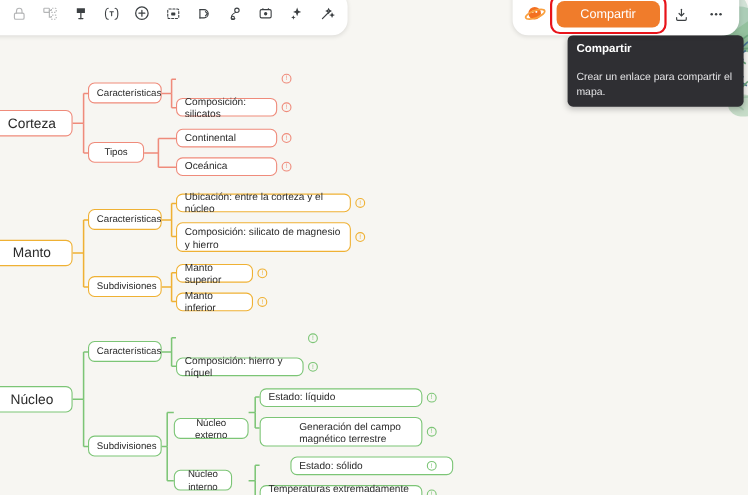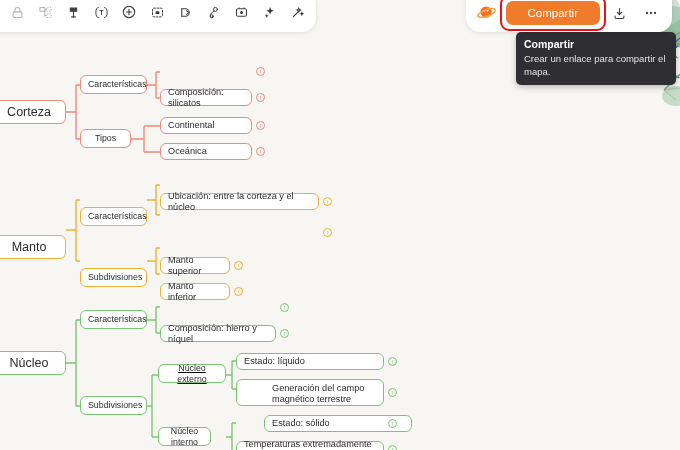--- a/index.html
+++ b/index.html
@@ -92,21 +92,21 @@
     left: 516px; top: 32px;
     width: 160px;
     background: #2f2f33;
     color: #ffffff;
     border-radius: 5px;
     padding: 6px 8px 7px 8px;
     z-index: 25;
     box-shadow: 0 2px 6px rgba(0,0,0,.25);
   }
   #tooltip .t-title { font-size: 10.5px; font-weight: bold; line-height: 13px; }
-  #tooltip .t-desc  { font-size: 9.5px; line-height: 13px; color: #e2e2e4; margin-top: 1px; }
+  #tooltip .t-desc  { font-size: 9.5px; line-height: 13px; color: #e2e2e4; margin-top: 13px; }
 
   
   #canvas { position: absolute; inset: 0; }
   #links { position: absolute; inset: 0; width: 680px; height: 450px; }
 
   .node {
     position: absolute;
     background: #ffffff;
     border-radius: 6px;
     display: flex; align-items: center;
@@ -117,21 +117,21 @@
     line-height: 11px;
     color: #2b2b2b;
     padding: 3px 7px;
     width: 100%;
   }
   .node.root .label { font-size: 12.5px; text-align: center; }
   .node.mid  .label { font-size: 8.8px; text-align: center; }
 
   
   .c-crust  { border: 1.4px solid #ef8b7b; }
-  .c-mantle { border: 1.4px solid #efb134; margin-top: 17px; }
+  .c-mantle { border: 1.4px solid #efb134; }
   .c-core   { border: 1.4px solid #7cc576; }
 
   
   .info {
     position: absolute;
     width: 9px; height: 9px;
     border-radius: 50%;
     display: flex; align-items: center; justify-content: center;
     font-size: 6px; line-height: 1;
     cursor: pointer;
@@ -259,20 +259,23 @@
       <span class="label">Subdivisiones</span>
     </div>
 
     <div class="node c-mantle" style="left:160px; top:176px; width:159px; height:17px;">
       <span class="label">Ubicación: entre la corteza y el núcleo</span>
     </div>
     <div class="info c-mantle" style="left:323px; top:180px;">
         <span>!</span>
       </div>
 
+    <div class="node c-mantle" style="left:160px; top:202px; width:159px; height:27px; align-items:flex-start;">
+      <span class="label">Composición: silicato de magnesio y hierro</span>
+    </div>
     <div class="info c-mantle" style="left:323px; top:211px;">
         <span>!</span>
       </div>
 
     <div class="node c-mantle" style="left:160px; top:240px; width:70px; height:17px;">
       <span class="label">Manto superior</span>
     </div>
     <div class="info c-mantle" style="left:234px; top:244px;">
         <span>!</span>
       </div>
@@ -299,21 +302,21 @@
         <span>!</span>
       </div>
 
     <div class="node c-core" style="left:160px; top:325px; width:116px; height:17px;">
       <span class="label">Composición: hierro y níquel</span>
     </div>
     <div class="info c-core" style="left:280px; top:329px;">
         <span>!</span>
       </div>
 
-    <div class="node mid c-core" style="left:158px; top:364px; width:68px; height:19px;text-decoration:underline;">
+    <div class="node mid c-core" style="left:158px; top:380px; width:68px; height:19px;">
       <span class="label">Núcleo externo</span>
     </div>
     <div class="node mid c-core" style="left:158px; top:427px; width:53px; height:19px;">
       <span class="label">Núcleo interno</span>
     </div>
 
     <div class="node c-core" style="left:236px; top:353px; width:148px; height:17px;">
       <span class="label">Estado: líquido</span>
     </div>
     <div class="info c-core" style="left:388px; top:357px;">

